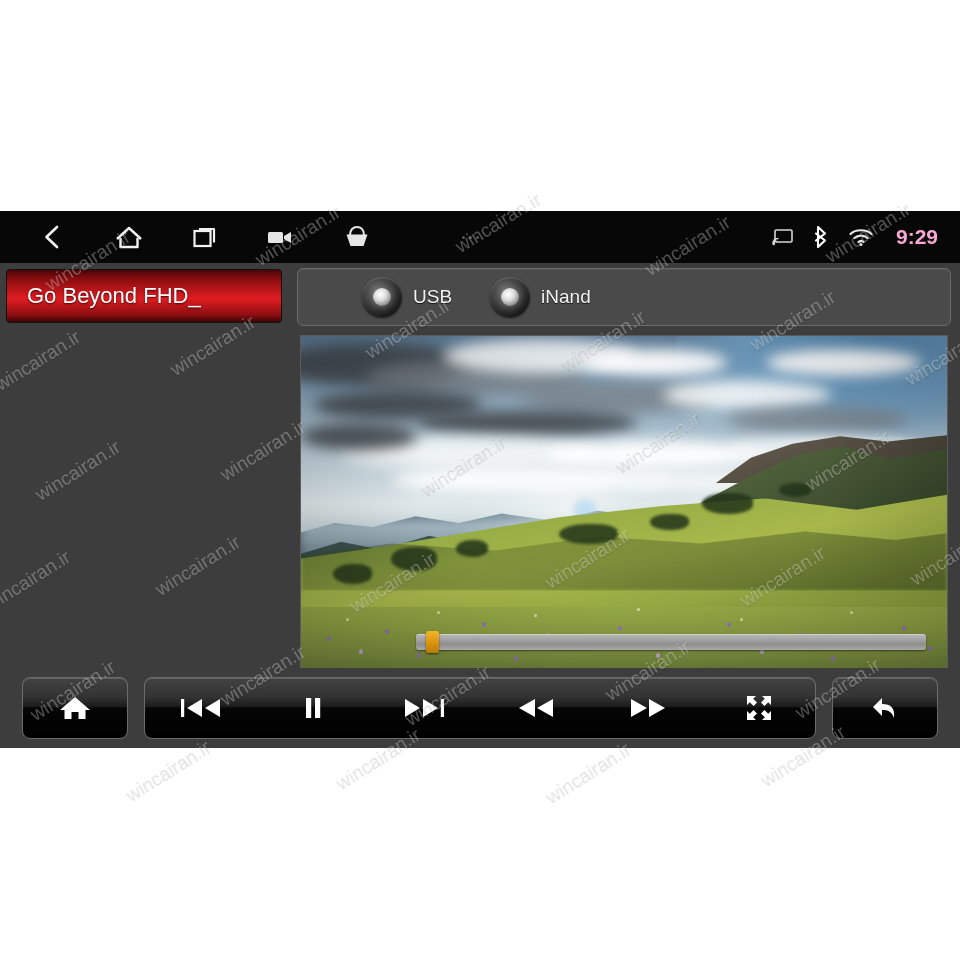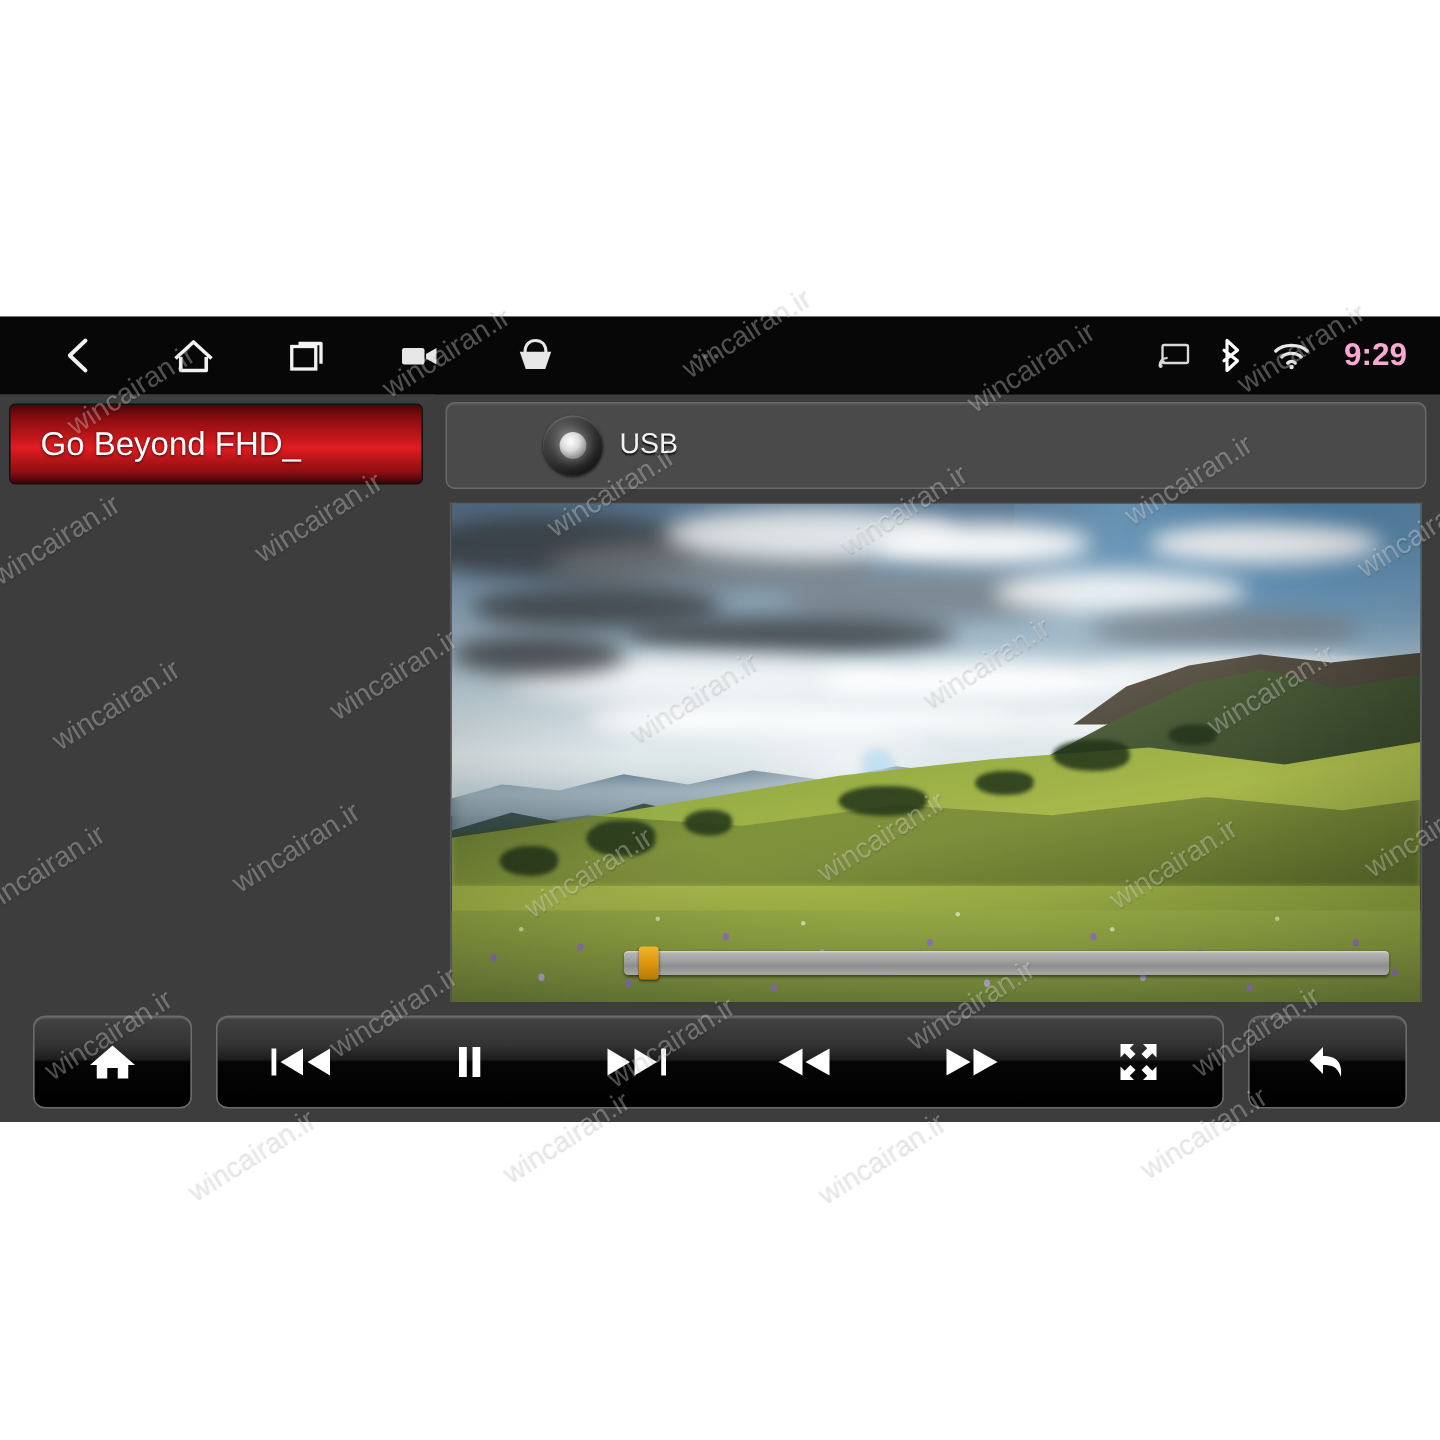--- a/index.html
+++ b/index.html
@@ -448,20 +448,26 @@
 
 
 
     <div class="source-tab">
       <span class="led-outer">
         <span class="led-inner off"></span>
       </span>
       <span class="source-label">USB</span>
     </div>
 
+    <div class="source-tab">
+      <span class="led-outer">
+        <span class="led-inner off"></span>
+      </span>
+      <span class="source-label">iNand</span>
+    </div>
   </div>
 
   <div id="video-frame">
     <div id="video-scene">
       <div class="sky"></div>
       <div class="sky-blue-patch"></div>
 
       <div class="cloud cl-dark" style="left:-4%;  top:2%;   width:30%; height:13%;"></div>
       <div class="cloud cl-mid" style="left:10%;  top:7%;   width:34%; height:11%;"></div>
       <div class="cloud cl-dark" style="left:2%;   top:16%;  width:26%; height:9%;"></div>

